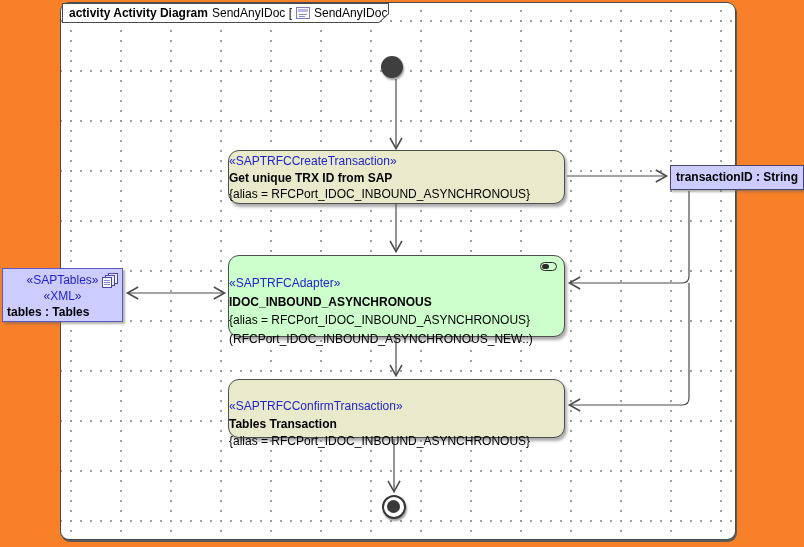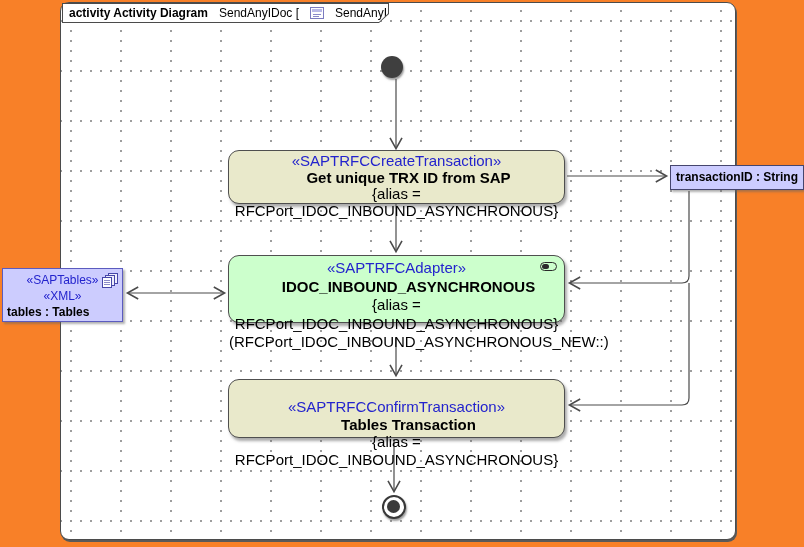--- a/index.html
+++ b/index.html
@@ -28,42 +28,42 @@
   
   .tab-outer {
     position:absolute; left:62px; top:3px; width:327px; height:20px;
     background:#4b4b4b;
     clip-path:polygon(0 0, 100% 0, 100% 55%, calc(100% - 10px) 100%, 0 100%);
   }
   .tab-inner {
     position:absolute; left:1px; top:1px; right:1px; bottom:1px;
     background:#ffffff;
     clip-path:polygon(0 0, 100% 0, 100% 53%, calc(100% - 9px) 100%, 0 100%);
-    display:flex; align-items:center; gap:11px; padding:0 14px 0 6px;
+    display:flex; align-items:center; gap:4px; padding:0 14px 0 6px;
     font-size:12px; color:#000; white-space:nowrap;
   }
   .tab-inner .hd { font-weight:bold; }
   .dg-icon {
     position:relative; width:14px; height:12px;
     border:1px solid #7b7bc0; background:#fdfdff; flex:0 0 auto;
   }
   .dg-icon i { position:absolute; left:1px; top:1px; right:1px; height:3px; background:#b9b9e8; }
   .dg-icon b { position:absolute; left:2px; top:6px; width:8px; height:1px; background:#8888c8; }
   .dg-icon s { position:absolute; left:2px; top:8px; width:6px; height:1px; background:#8888c8; }
   
   .action {
     position:absolute; width:337px;
     border:1px solid #4f4f4f; border-radius:11px;
     box-shadow:2px 3px 3px rgba(100,100,100,.55);
-    text-align:center; font-size:15px; color:#000;
+    text-align:left; font-size:12px; color:#000;
   }
   .action .stereo { color:#2323cd; }
-  .action .nm { font-weight:bold;margin-left:24px; }
+  .action .nm { font-weight:bold; }
   #act-create  { left:228px; top:150px; height:54px; background:#e9e9cb; padding-top:2px; line-height:16.5px; }
-  #act-adapter { left:228px; top:255px; height:68px; background:#ccffcc; padding-top:3px; line-height:18.5px; }
+  #act-adapter { left:228px; top:255px; height:82px; background:#ccffcc; padding-top:18px; line-height:18.5px; }
   #act-confirm { left:228px; top:379px; height:59px; background:#e9e9cb; padding-top:18px; line-height:17.5px; }
   .objnode {
     position:absolute; font-size:12px; color:#000;
     box-shadow:2px 2px 2px rgba(100,100,100,.5);
   }
   #obj-txid {
     left:670px; top:165px; width:134px; height:25px;
     background:#ccccff; border:1px solid #45456e;
     font-weight:bold; text-align:center; line-height:23px;
   }

